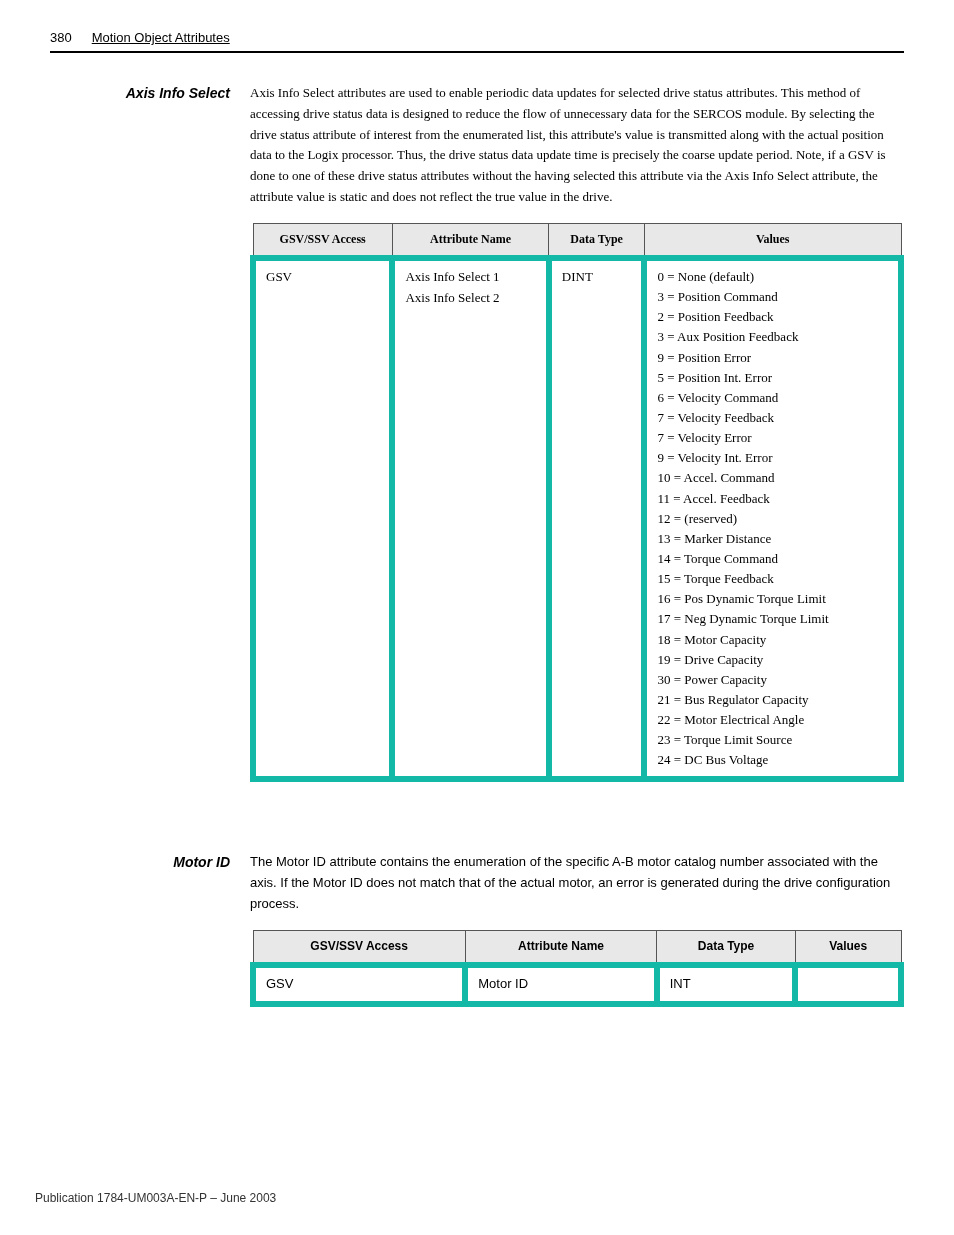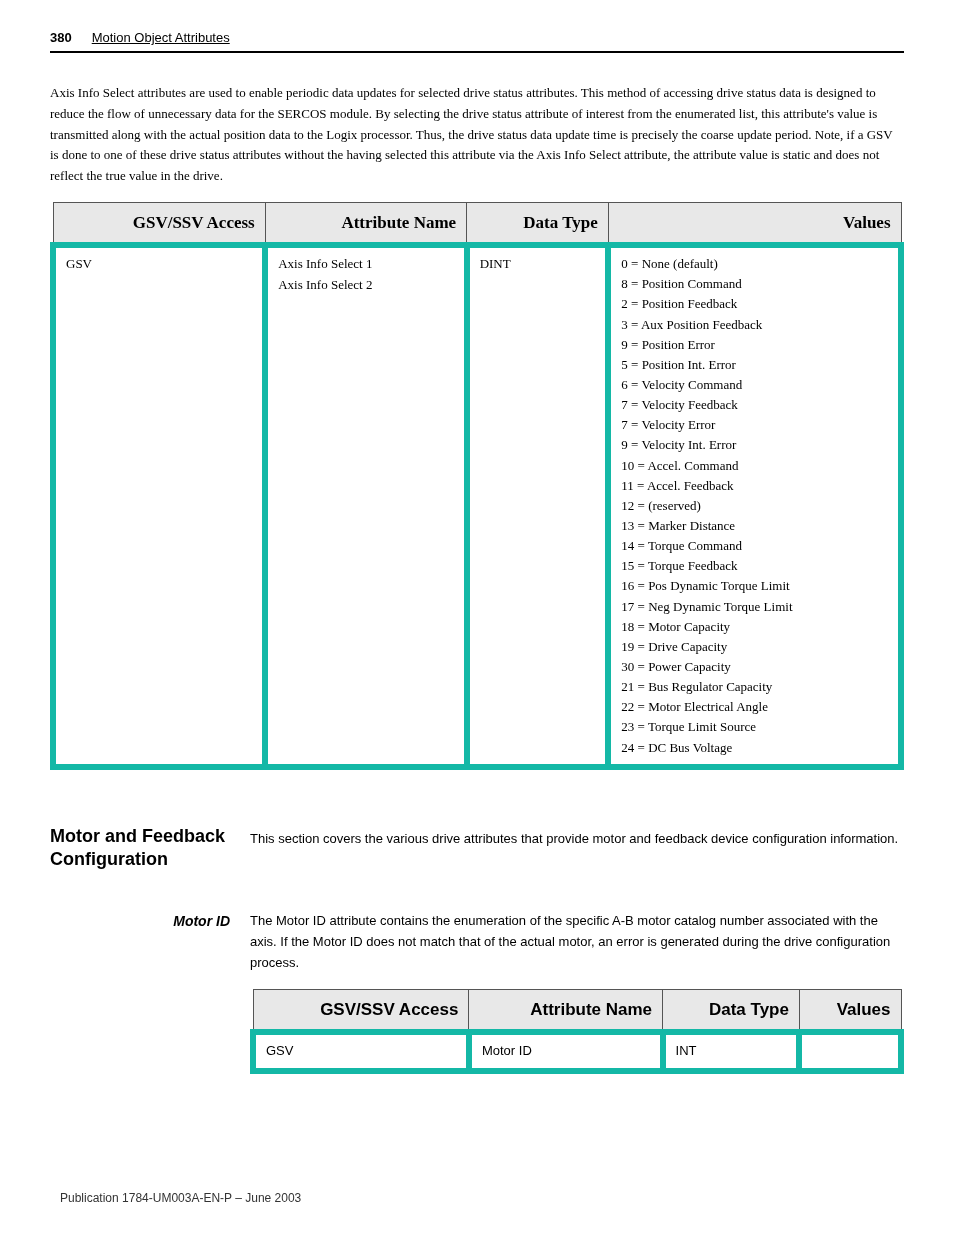--- a/index.html
+++ b/index.html
@@ -24,21 +24,21 @@
       position: relative;
     }
     .page-header {
       display: flex;
       align-items: center;
       border-bottom: 2px solid #000;
       padding-bottom: 6px;
       margin-bottom: 30px;
     }
     .page-number {
-      font-weight: bold;
+      font-weight: normal;
       font-size: 13px;
       margin-right: 20px;
     }
     .page-header-title {
       font-size: 13px;
       text-decoration: underline;
     }
 
     
     .section-block {
@@ -66,23 +66,23 @@
       width: 100%;
       border-collapse: collapse;
       margin-top: 15px;
       margin-bottom: 30px;
       font-size: 13px;
     }
     .data-table th {
       background: #e8e8e8;
       border: 1px solid #555;
       padding: 6px 10px;
-      text-align: right;
-      font-weight: bold;
-      font-size: 17px;
+      text-align: center;
+      font-weight: bold;
+      font-size: 12px;
     }
     .data-table td {
       border: 6px solid #14b8a6;
       padding: 6px 10px;
       vertical-align: top;
     }
     .data-table td.values-col {
       line-height: 1.55;
     }
 
@@ -127,36 +127,39 @@
     .sub-section-content {
       flex: 1;
       font-size: 13px;
       line-height: 1.6;
     }
 
     
     .page-footer {
       position: absolute;
       bottom: 30px;
-      left: 60px;
+      left: 35px;
       font-size: 12px;
       color: #333;
     }
   </style>
 </head>
 <body>
 
 <div class="page">
 
   <div class="page-header">
     <span class="page-number">380</span>
     <span class="page-header-title">Motion Object Attributes</span>
   </div>
 
   <div class="section-block">
+    <div class="section-label">
+      <span style="font-style: italic; font-weight: bold;">Axis Info Select</span>
+    </div>
     <div class="section-content">
       <p>Axis Info Select attributes are used to enable periodic data updates for selected drive status attributes. This method of accessing drive status data is designed to reduce the flow of unnecessary data for the SERCOS module. By selecting the drive status attribute of interest from the enumerated list, this attribute's value is transmitted along with the actual position data to the Logix processor. Thus, the drive status data update time is precisely the coarse update period. Note, if a GSV is done to one of these drive status attributes without the having selected this attribute via the Axis Info Select attribute, the attribute value is static and does not reflect the true value in the drive.</p>
 
       <table class="data-table">
         <thead>
           <tr>
             <th>GSV/SSV Access</th>
             <th>Attribute Name</th>
             <th>Data Type</th>
             <th>Values</th>
@@ -165,21 +168,21 @@
         <tbody>
           <tr>
             <td>GSV</td>
             <td>
               <span>Axis Info Select 1</span><br>
               <span>Axis Info Select 2</span>
             </td>
             <td>DINT</td>
             <td class="values-col">
               <span>0 = None (default)</span><br>
-              <span>8 = Position Command</span><br>
+              <span>3 = Position Command</span><br>
               <span>2 = Position Feedback</span><br>
               <span>3 = Aux Position Feedback</span><br>
               <span>9 = Position Error</span><br>
               <span>5 = Position Int. Error</span><br>
               <span>6 = Velocity Command</span><br>
               <span>7 = Velocity Feedback</span><br>
               <span>7 = Velocity Error</span><br>
               <span>9 = Velocity Int. Error</span><br>
               <span>10 = Accel. Command</span><br>
               <span>11 = Accel. Feedback</span><br>
@@ -197,24 +200,20 @@
               <span>23 = Torque Limit Source</span><br>
               <span>24 = DC Bus Voltage</span>
             </td>
           </tr>
         </tbody>
       </table>
     </div>
   </div>
 
   <div class="main-section">
-    <div class="main-section-header">
-      <div class="main-section-title">Motor and Feedback Configuration</div>
-      <div class="main-section-desc">This section covers the various drive attributes that provide motor and feedback device configuration information.</div>
-    </div>
 
     <div class="sub-section">
       <div class="sub-section-label">
         <span style="font-style: italic; font-weight: bold;">Motor ID</span>
       </div>
       <div class="sub-section-content">
         <p>The Motor ID attribute contains the enumeration of the specific A-B motor catalog number associated with the axis. If the Motor ID does not match that of the actual motor, an error is generated during the drive configuration process.</p>
 
         <table class="data-table">
           <thead>

